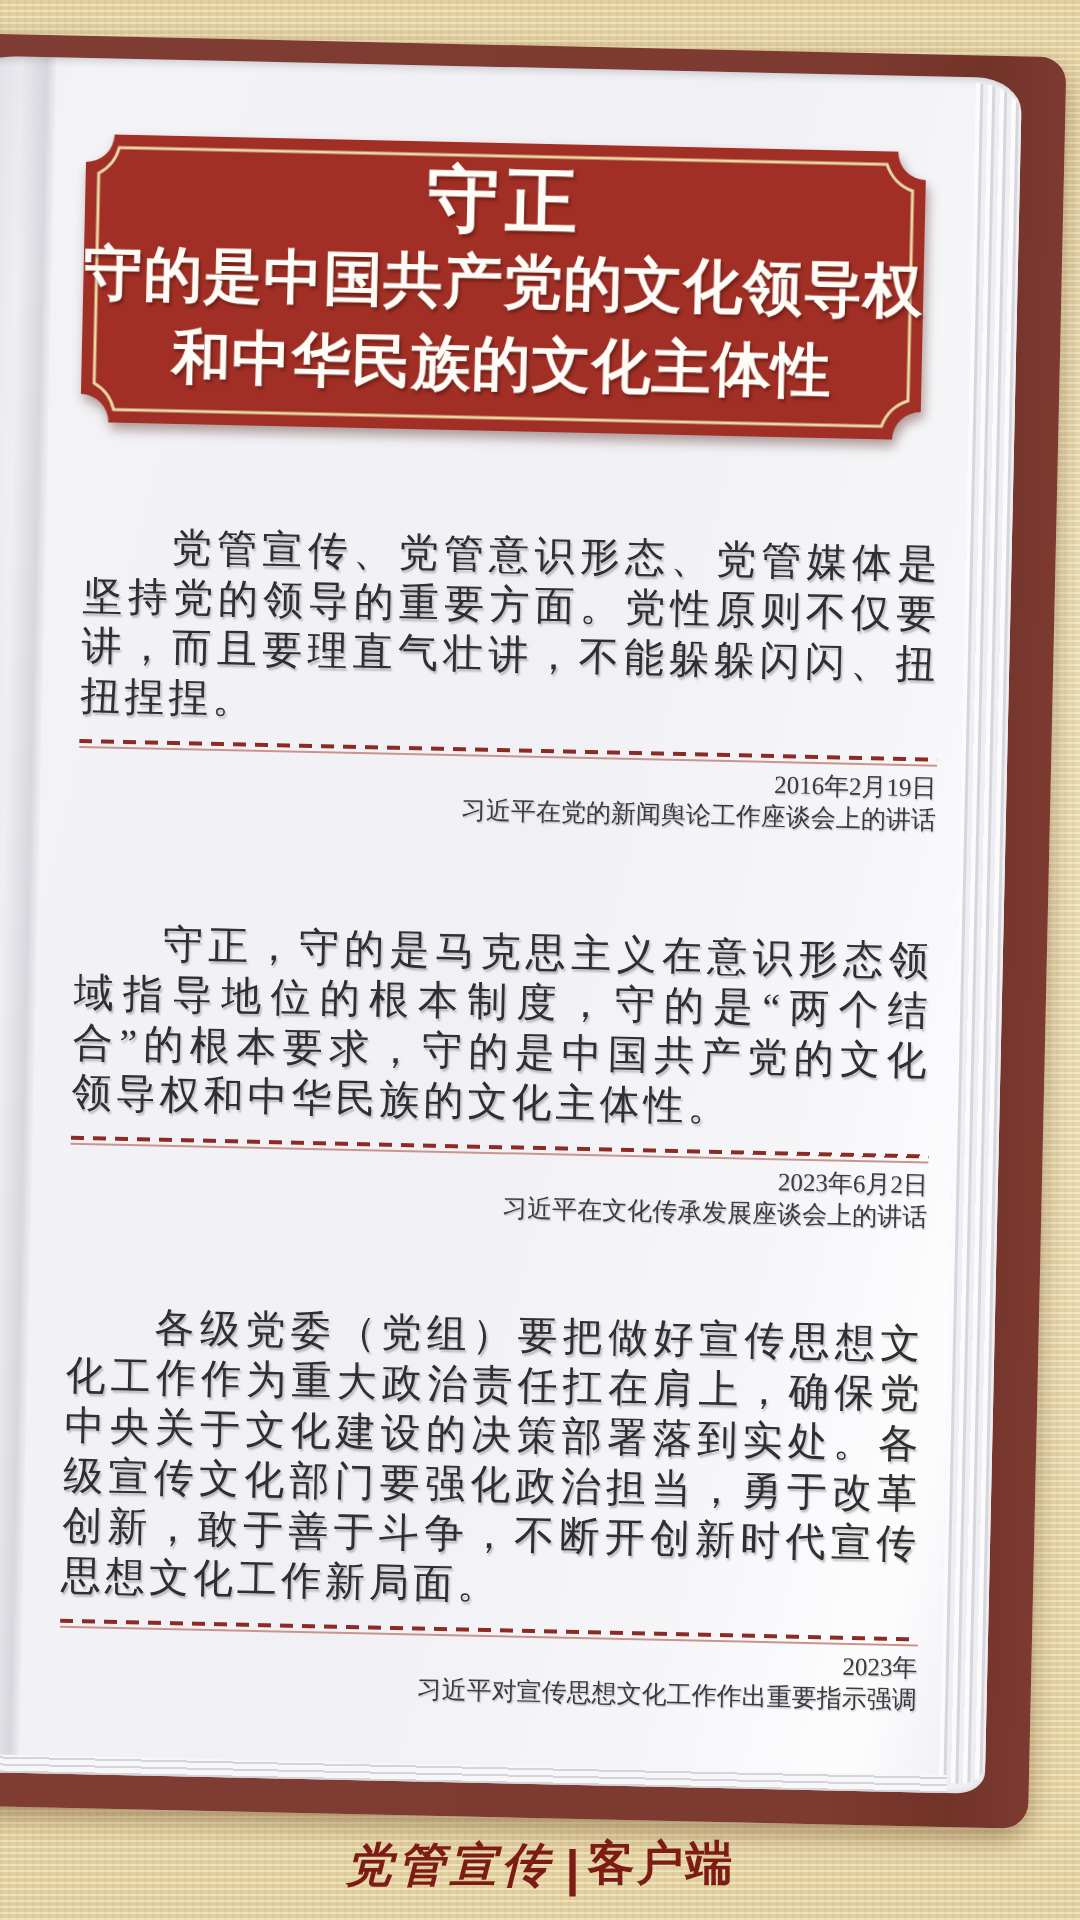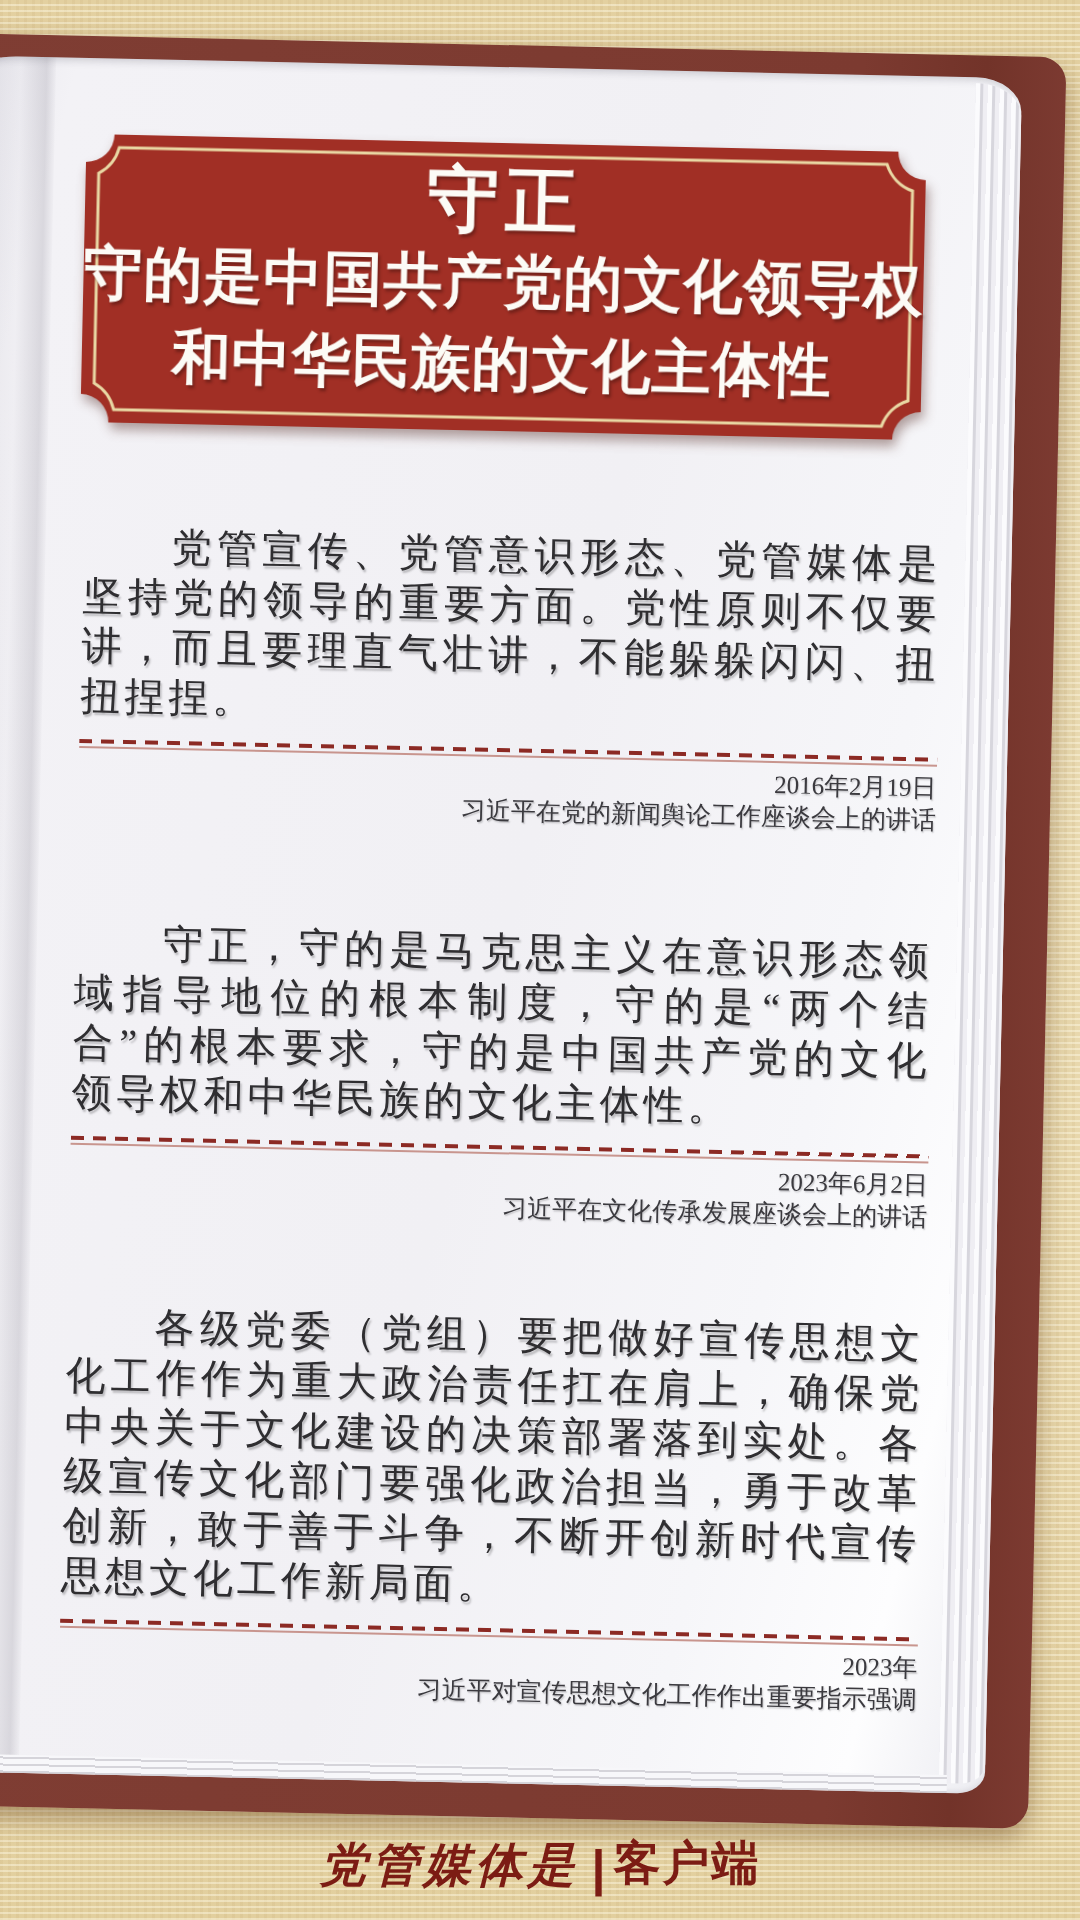--- a/index.html
+++ b/index.html
@@ -142,14 +142,14 @@
     <div class="q-line">级宣传文化部门要强化政治担当，勇于改革</div>
     <div class="q-line">创新，敢于善于斗争，不断开创新时代宣传</div>
     <div class="q-line last">思想文化工作新局面。</div>
     <div class="sep"></div>
     <div class="q-date">2023年</div>
     <div class="q-src">习近平对宣传思想文化工作作出重要指示强调</div>
   </section>
 </div>
 
 <footer class="brand">
-  <span class="brand-script">党管媒体是</span><span class="brand-divider">|</span><span class="brand-suffix">客户端</span>
+  <span class="brand-script">党管宣传</span><span class="brand-divider">|</span><span class="brand-suffix">客户端</span>
 </footer>
 
 </body></html>

